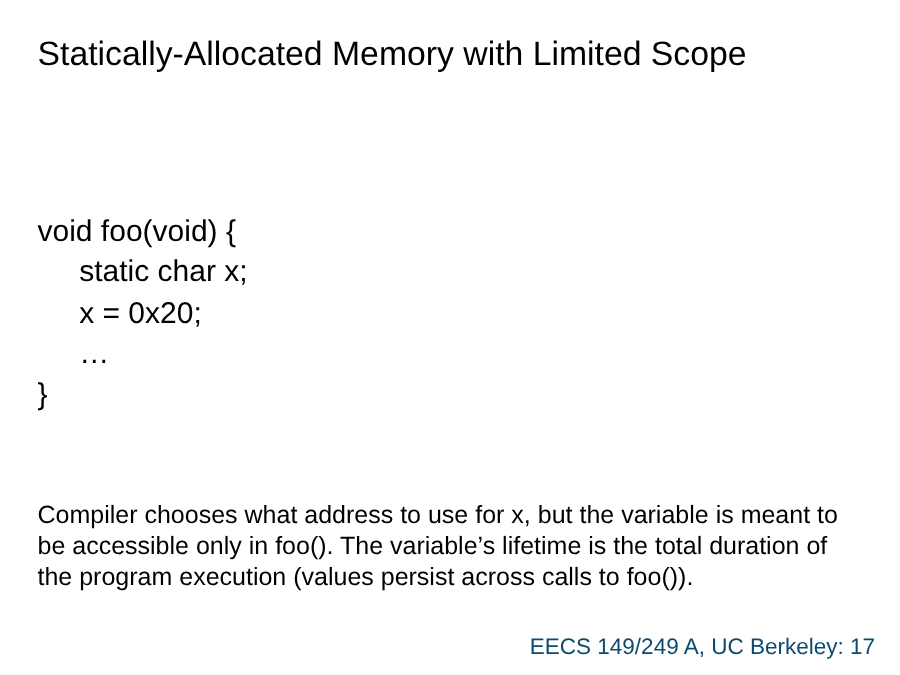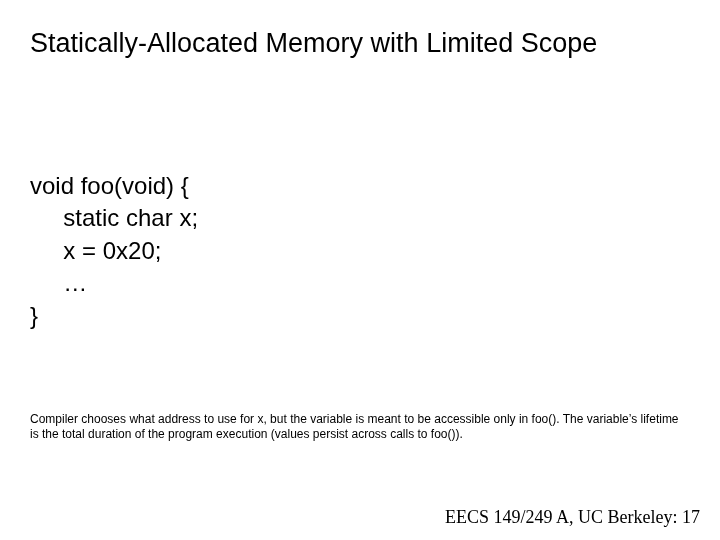--- a/index.html
+++ b/index.html
@@ -31,33 +31,32 @@
     position: absolute;
     top: 170px;
     left: 30px;
     font-family: Liberation Sans, sans-serif;
     font-size: 24px;
     line-height: 1.35;
     white-space: pre;
   }
   .body-text {
     position: absolute;
-    top: 412px;
+    top: 400px;
     left: 30px;
     right: 30px;
-    font-size: 12px;
+    font-size: 20px;
     line-height: 1.25;
   }
   .footer {
     position: absolute;
     bottom: 12px;
     right: 20px;
     font-size: 18px;
-    color: #000000;
-    font-family: Liberation Serif, serif;
+    color: #0c4a6e;
   }
 </style>
 </head>
 <body>
 
 <div class="slide">
 
   <div class="title">Statically-Allocated Memory with Limited Scope</div>
 
   <div class="code"><span>void foo(void) {</span>

